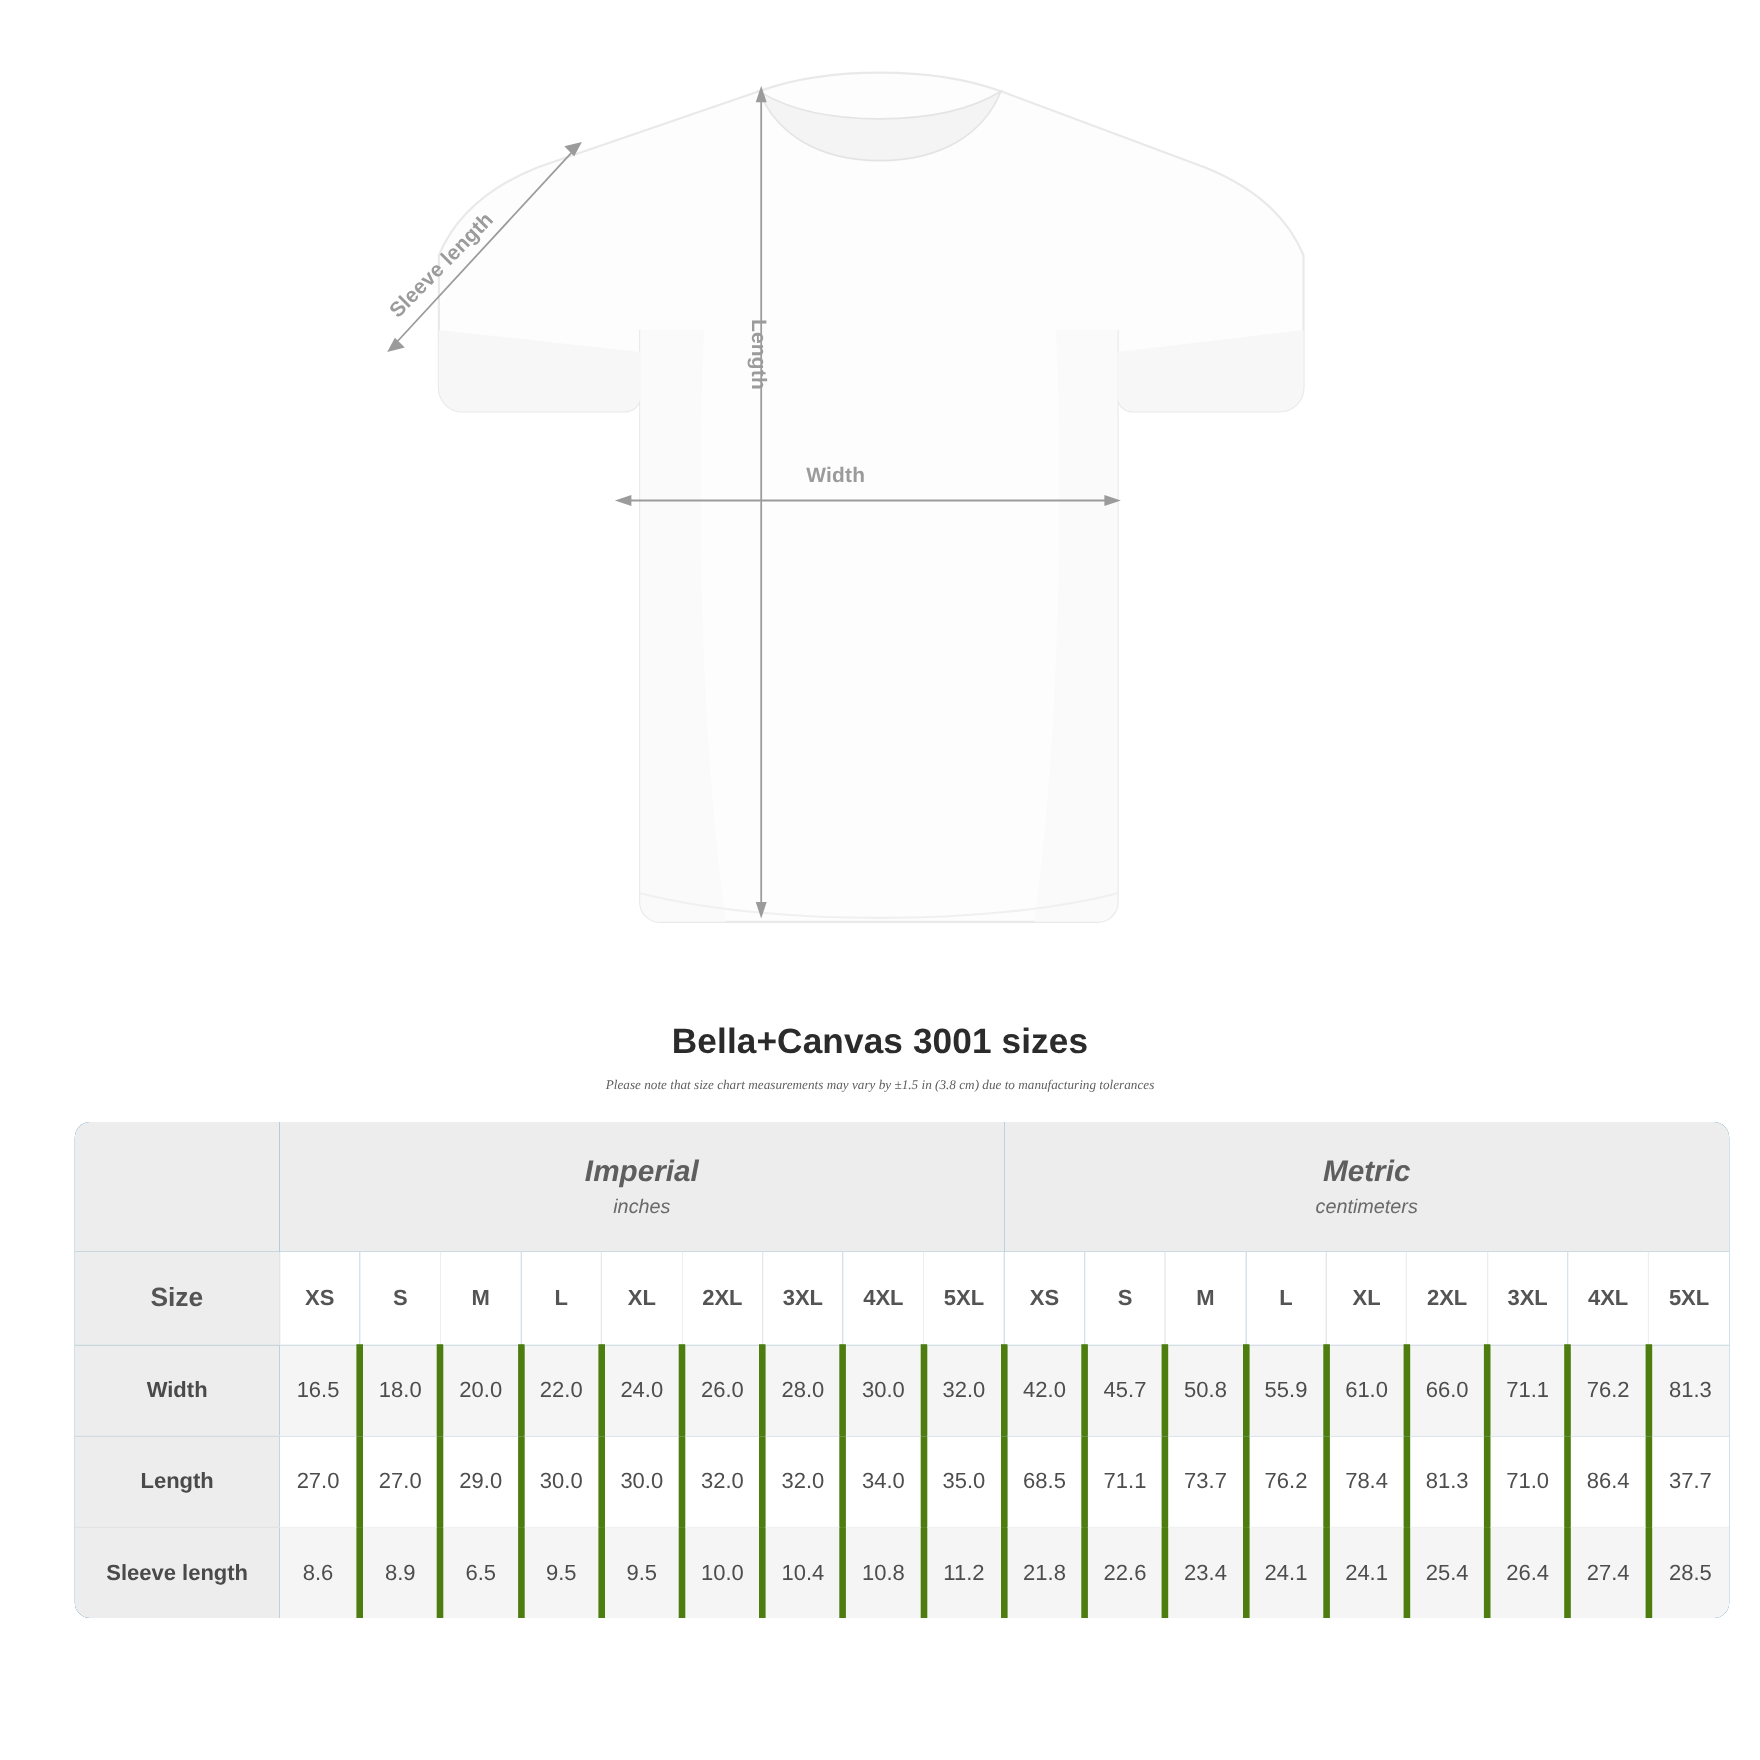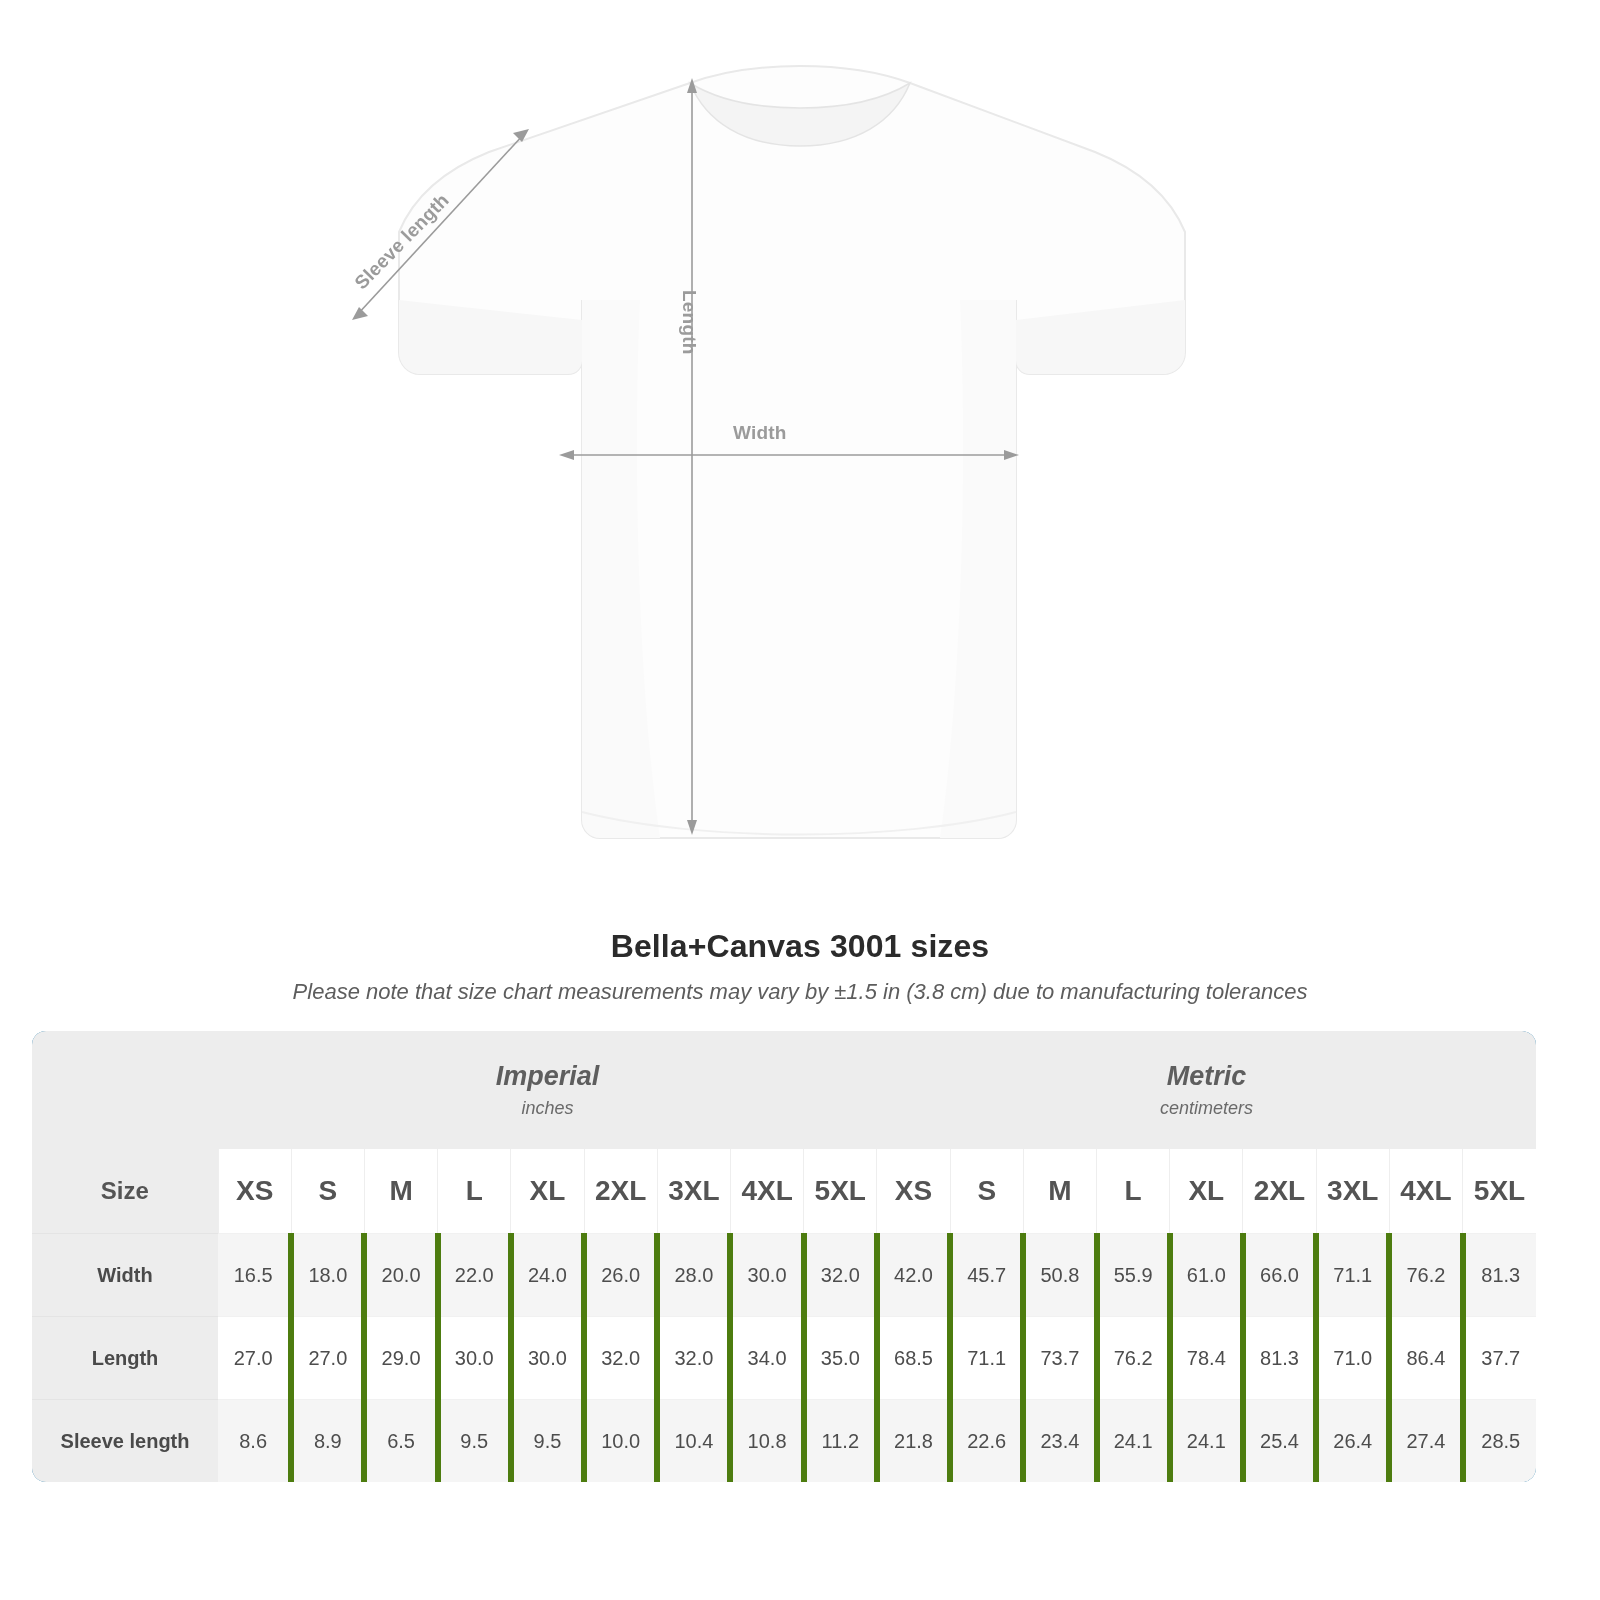--- a/index.html
+++ b/index.html
@@ -57,29 +57,30 @@
     text-align: center;
     margin-top: 28px;
   }
   .chart-title {
     font-size: 32px;
     font-weight: bold;
     color: #2b2b2b;
     letter-spacing: .1px;
   }
   .chart-note {
-    font-size: 22px;
+    font-size: 12px;
     font-style: italic;
     color: #5d5d5d;
     margin-top: 14px;
+    font-family: Liberation Serif, serif;
   }
 
   
   .table-wrap {
-    margin: 26px 48px 0 32px;
+    margin: 26px 48px 0 68px;
     width: 1504px;
     border-radius: 14px;
     overflow: hidden;
     background: #0369a1;
   }
   table.size-table {
     border-collapse: collapse;
     width: 100%;
     table-layout: fixed;
   }
@@ -112,21 +113,21 @@
   .spacer-cell {
     background: #ededed;
   }
 
   
   tr.size-row td {
     height: 84px;
     background: #ffffff;
     font-weight: bold;
     color: #545454;
-    font-size: 28px;
+    font-size: 20px;
     border-right: 1px solid #eeeeee;
   }
   tr.size-row td:last-child { border-right: none; }
   tr.size-row td.rowlabel {
     background: #ededed;
     font-size: 24px;
   }
 
   
   tr.data-row td {

